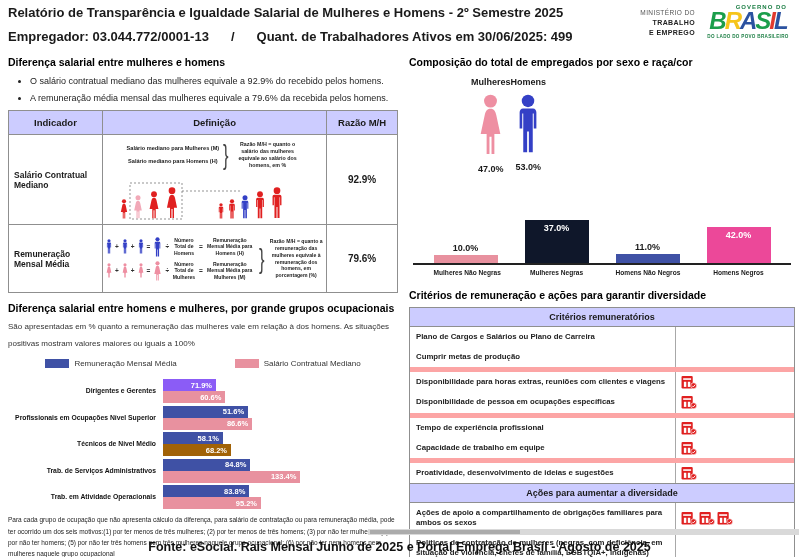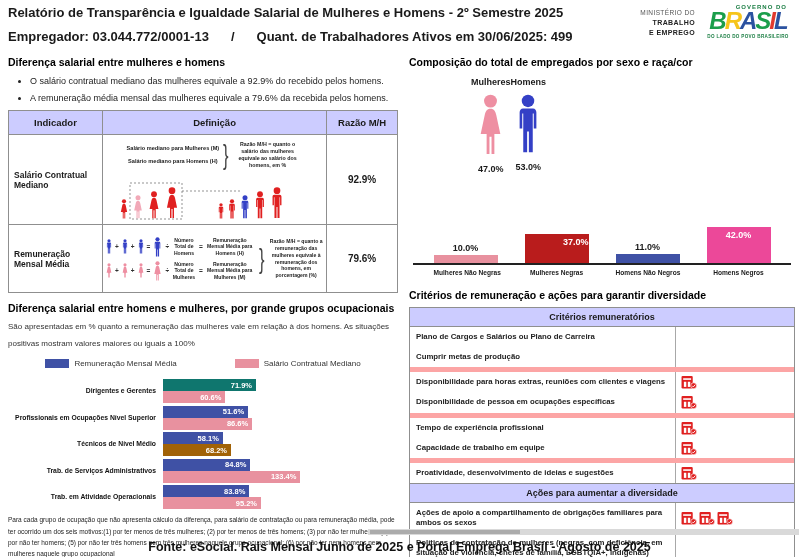--- a/index.html
+++ b/index.html
@@ -240,21 +240,21 @@
       </div>
       <div class="legend-item">
         <span class="swatch" style="background: rgb(232, 145, 159);"></span>
         <span>Salário Contratual Mediano</span>
       </div>
     </div>
   <div class="occ-chart">
       <div class="occ-group">
         <div class="occ-label">Dirigentes e Gerentes</div>
         <div>
-          <div class="occ-bar" style="width: 93px; background: #0f766e;">71.9%</div>
+          <div class="occ-bar" style="width: 53px; background: #8b5cf6;">71.9%</div>
           <div class="occ-bar" style="width: 62.418px; background: rgb(232, 145, 159);">60.6%</div>
         </div>
       </div>
       <div class="occ-group">
         <div class="occ-label">Profissionais em Ocupações Nível Superior</div>
         <div>
           <div class="occ-bar" style="width: 85.078px; background: rgb(63, 81, 165);">51.6%</div>
           <div class="occ-bar" style="width: 89.198px; background: rgb(232, 145, 159);">86.6%</div>
         </div>
       </div>
@@ -303,21 +303,21 @@
       <div class="g-val">53.0%</div>
     </div>
   </div>
 
   <div class="comp-bars">
       <div class="comp-item">
         <div class="comp-val-above">10.0%</div>
         <div class="comp-bar" style="height: 8.5px; background: rgb(232, 145, 159);"></div>
       </div>
       <div class="comp-item">
-        <div class="comp-bar inside" style="height: 29px; background: #b91c1c; text-align: right;">37.0%</div>
+        <div class="comp-bar inside" style="height: 43px; background: #0f172a;">37.0%</div>
       </div>
       <div class="comp-item">
         <div class="comp-val-above">11.0%</div>
         <div class="comp-bar" style="height: 9.35px; background: rgb(63, 81, 165);"></div>
       </div>
       <div class="comp-item">
         <div class="comp-bar inside" style="height: 35.7px; background: #ec4899;">42.0%</div>
       </div>
     </div>
   <div class="comp-cats">

